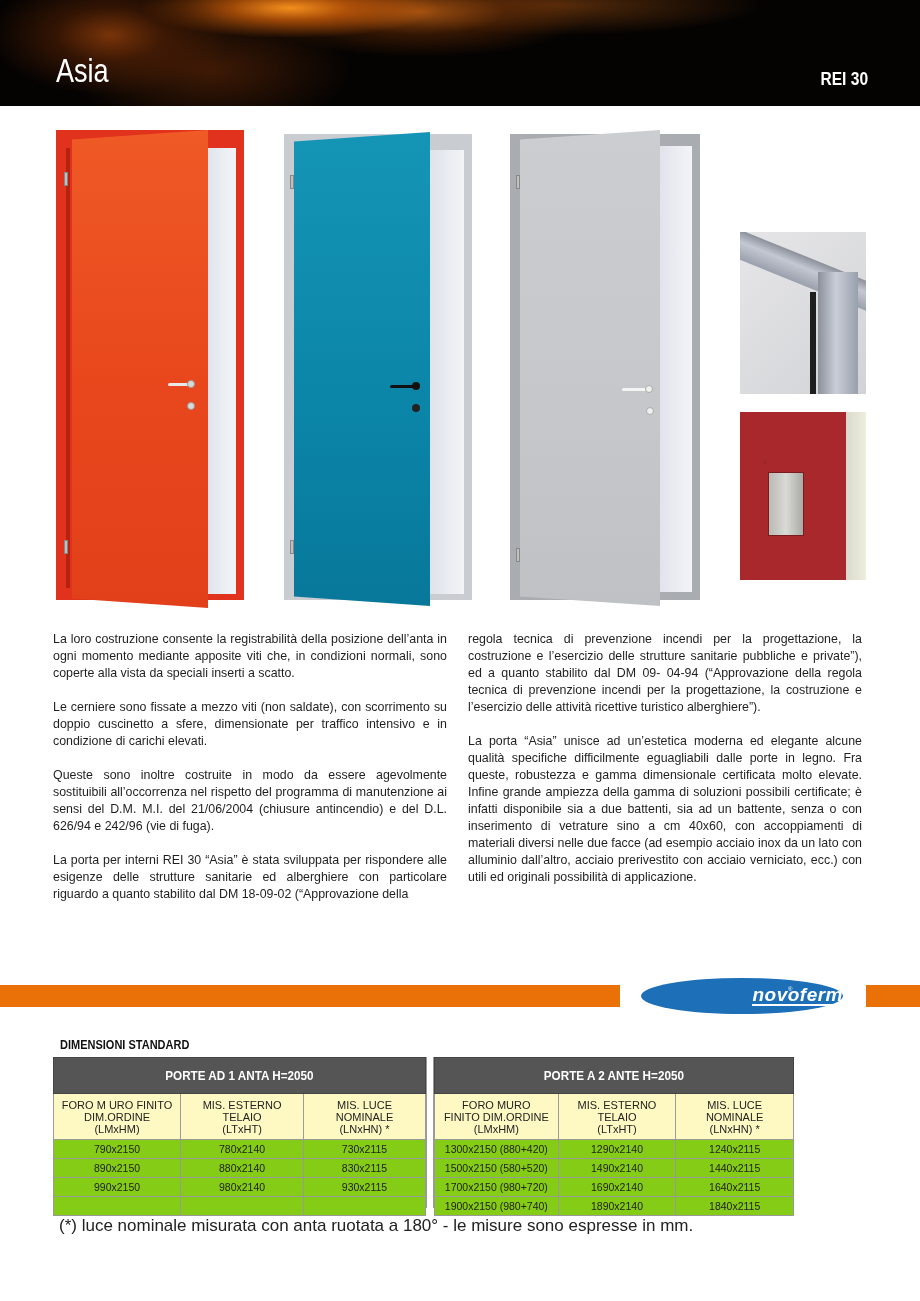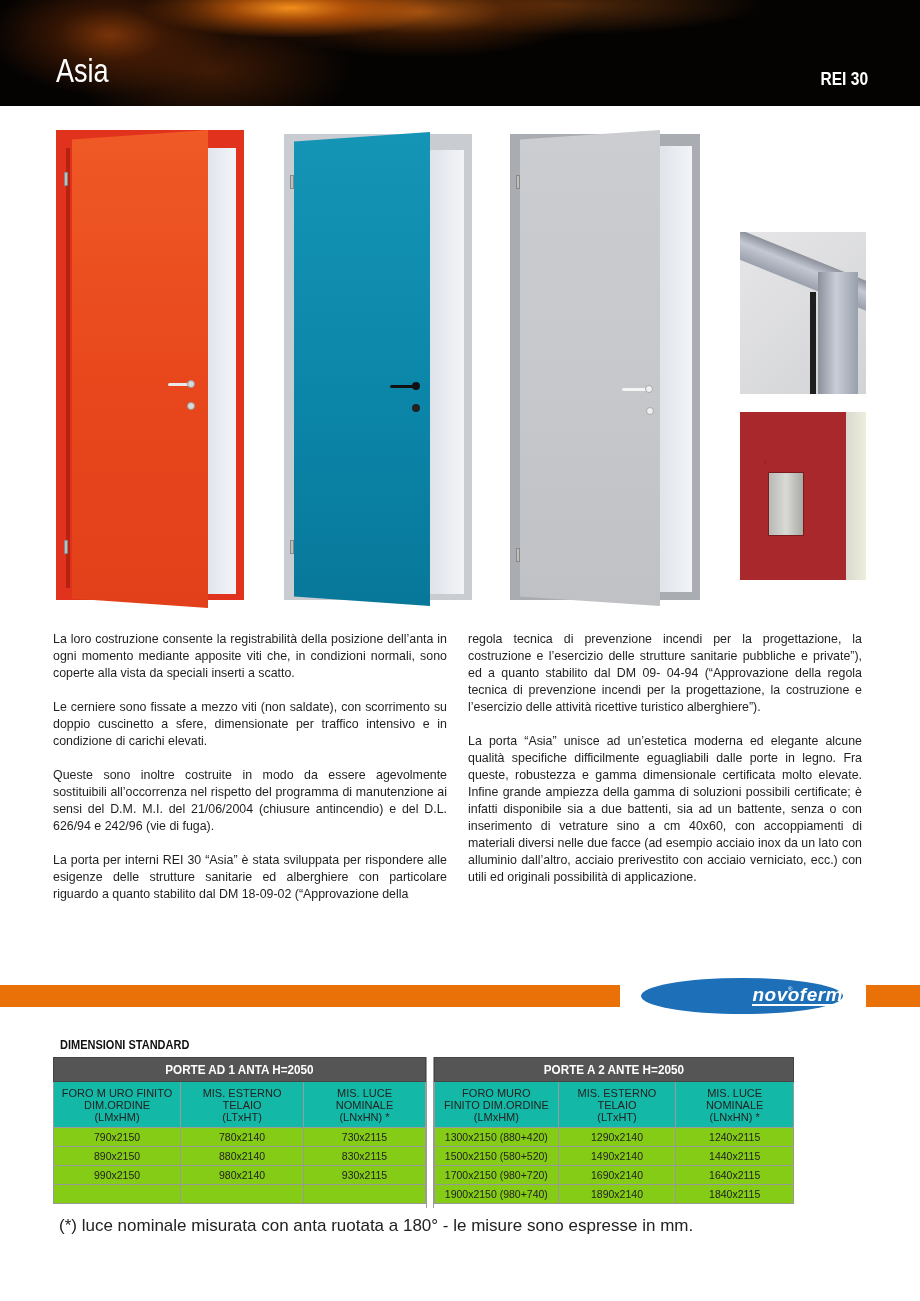--- a/index.html
+++ b/index.html
@@ -81,26 +81,26 @@
   }
   .logo-reg { position:absolute; left:147px; top:8px; color:#fff; font-size:6px; }
 
   
   .table-title { position:absolute; left:60px; top:1038px; font-size:12.5px; font-weight:700;
     transform:scaleX(0.88); transform-origin:left top; color:#111; }
   .dim-table { position:absolute; top:1057px; border-collapse:collapse; font-size:11px; color:#222; }
   .dim-table.t1 { left:53px; width:373px; }
   .dim-table.t2 { left:434px; width:360px; }
   .dim-table th.group {
-    background:#555555; color:#ffffff; font-size:13px; font-weight:700; height:24px;
+    background:#555555; color:#ffffff; font-size:13px; font-weight:700; height:36px;
     border:1px solid #444;
   }
   .dim-table th.group span { display:inline-block; transform:scaleX(0.9); }
   .dim-table th.col-head {
-    background:#14b8a6; font-weight:400; font-size:11px; line-height:12px; height:46px;
+    background:#fef9c3; font-weight:400; font-size:11px; line-height:12px; height:46px;
     border:1px solid #9a9a9a; padding:2px 3px; color:#222;
   }
   .dim-table td {
     text-align:center; height:19px; border:1px solid #9a9a9a; font-size:10.5px; padding:0 2px;
   }
   .dim-table tr.row td { background:#84cc16; }
   .sep { position:absolute; left:426px; top:1057px; width:8px; height:151px;
     border-left:1px solid #9a9a9a; border-right:1px solid #9a9a9a; background:#fff; }
 
   .footnote { position:absolute; left:59px; top:1216px; font-size:17px; color:#222; }

